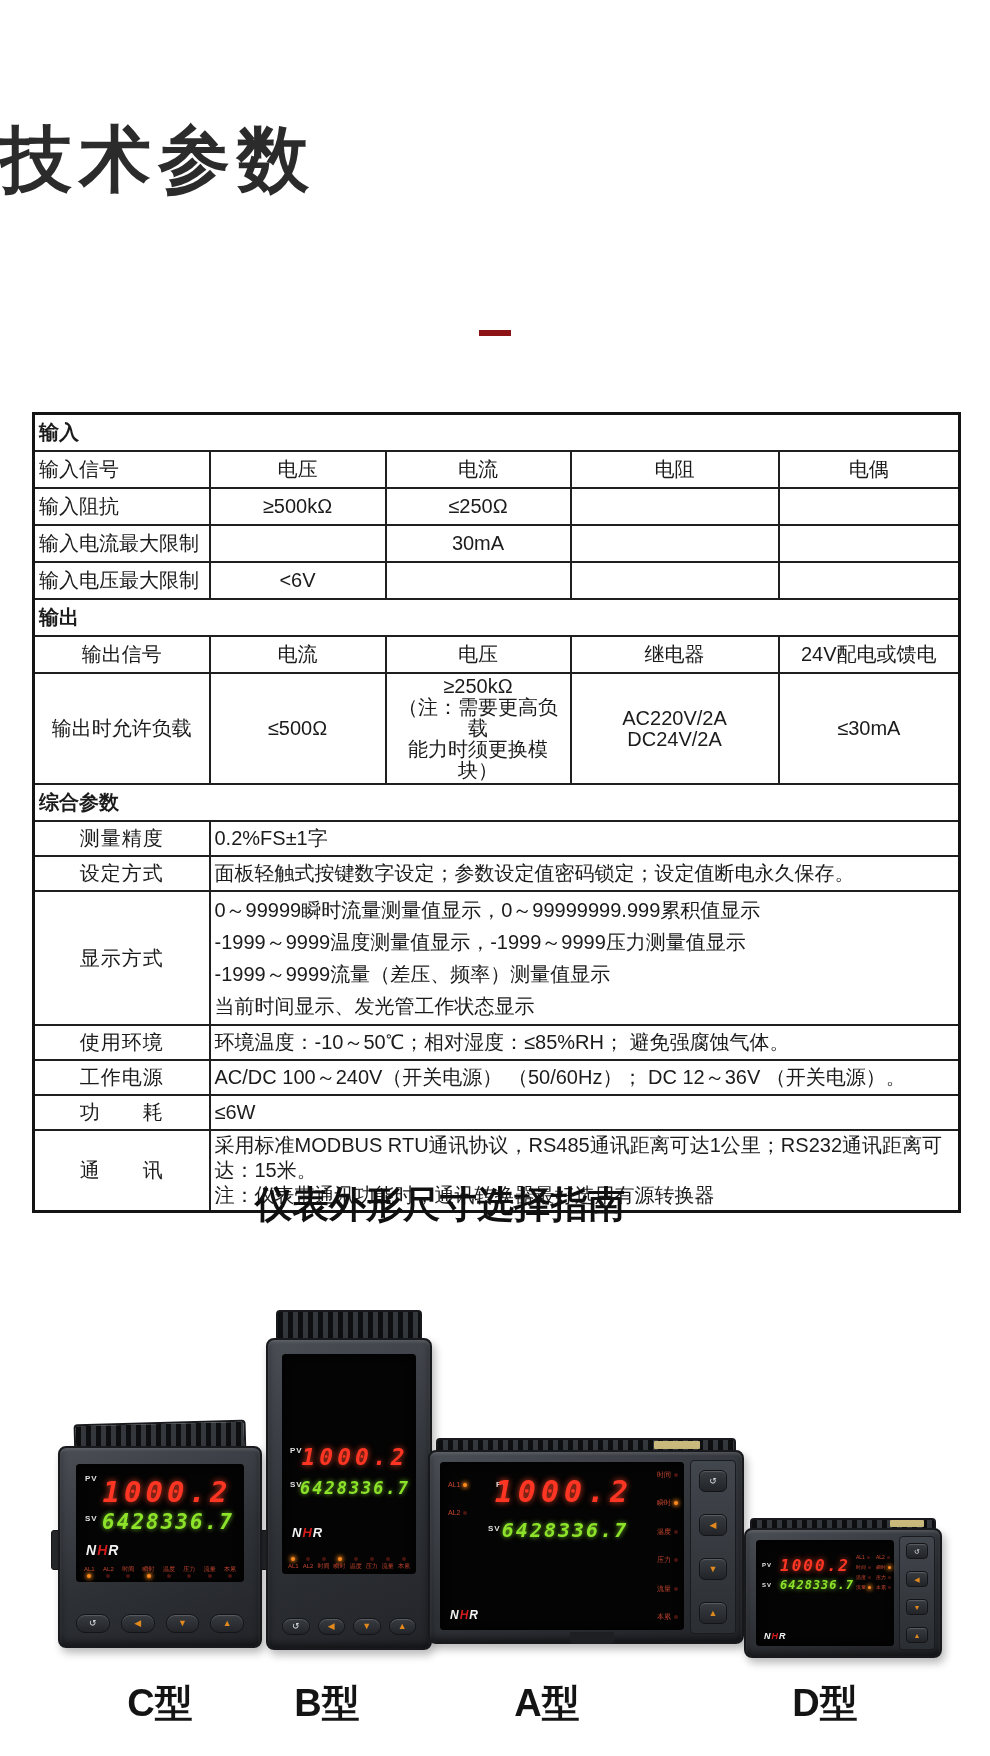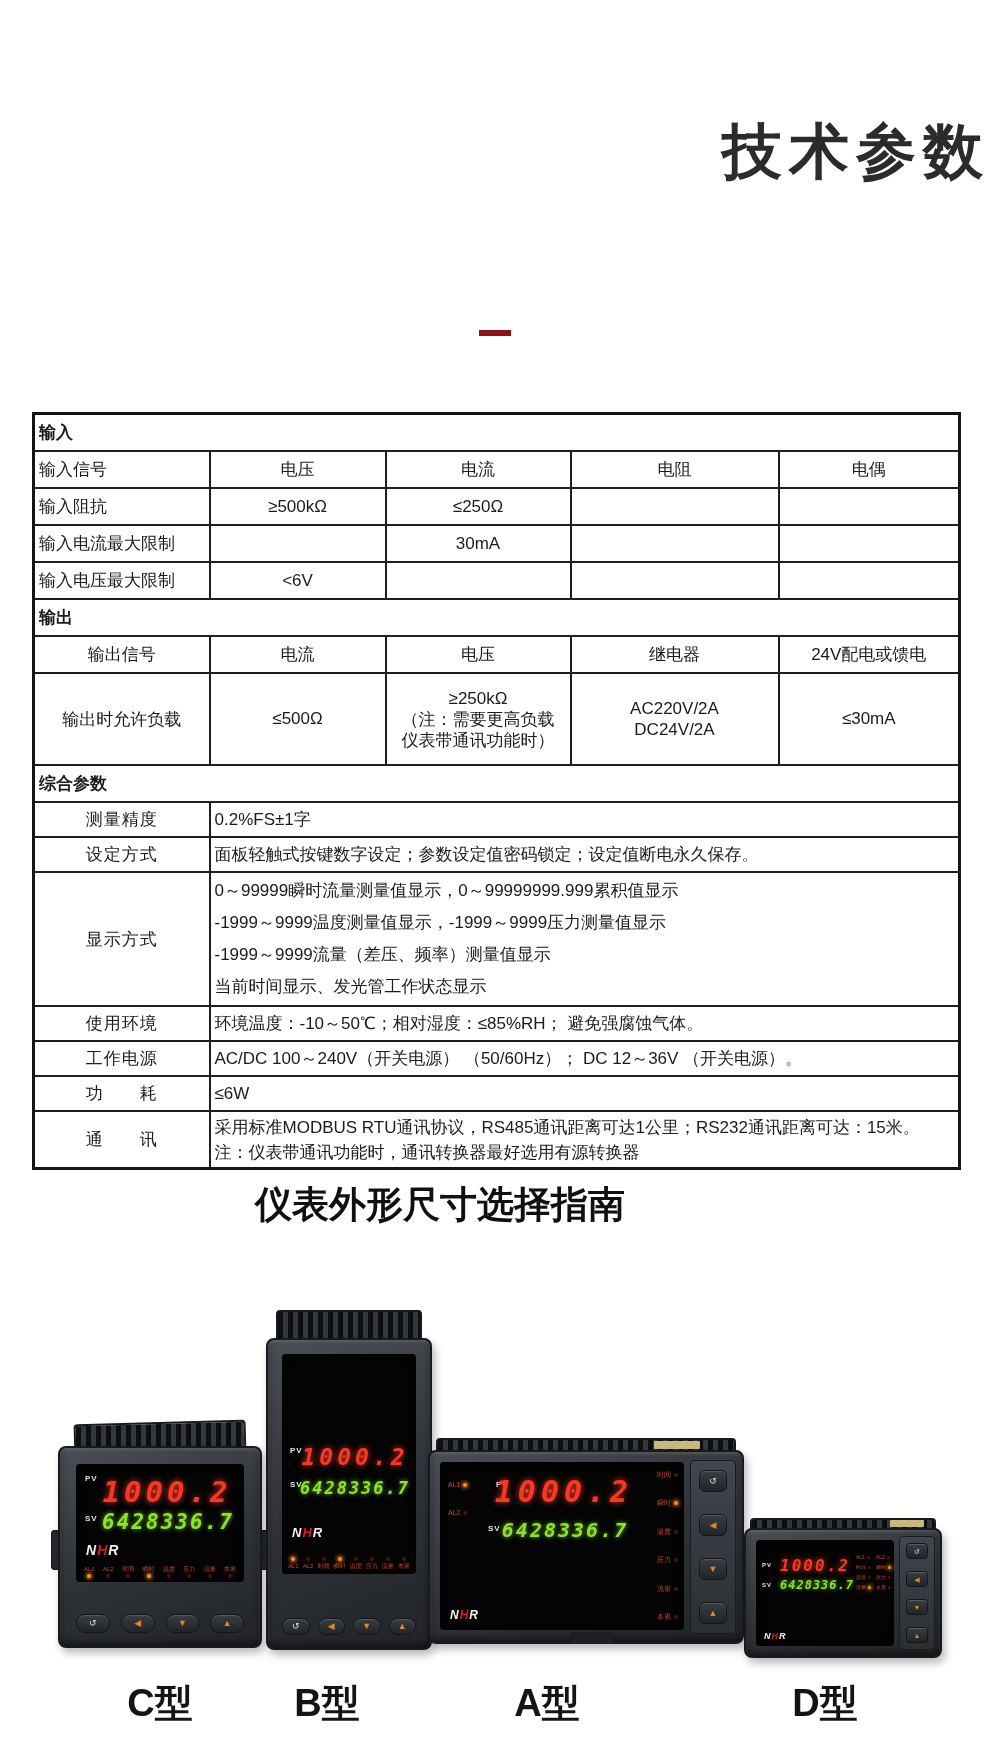--- a/index.html
+++ b/index.html
@@ -1,30 +1,30 @@
 <!DOCTYPE html>
 <html><head>
 <meta charset="utf-8">
 <style>
   html,body{margin:0;padding:0;background:#fff;}
   .page{position:relative;width:990px;height:1756px;background:#fff;overflow:hidden;
         font-family:"Liberation Sans",sans-serif;color:#1b1b1b;}
 
   
-  .main-title{position:absolute;top:112px;left:0;width:990px;margin:0;text-align:right;
-              font-size:60px;font-weight:900;letter-spacing:7px;color:#2b2b2b;}
+  .main-title{position:absolute;top:112px;left:0;width:990px;margin:0;text-align:left;
+              font-size:72px;font-weight:900;letter-spacing:7px;color:#2b2b2b;}
   .title-dash{position:absolute;top:330px;left:50%;width:32px;height:6px;margin-left:-16px;
               background:#8e1316;}
   .guide-title{position:absolute;top:1180px;left:0;right:110px;margin:0;text-align:center;
                font-size:37px;font-weight:800;color:#101010;}
 
   
   table.spec{position:absolute;left:32px;top:412px;width:926px;border-collapse:collapse;
              table-layout:fixed;border:3px solid #141414;}
-  table.spec td{border:2px solid #1f1f1f;font-size:17px;color:#1b1b1b;
+  table.spec td{border:2px solid #1f1f1f;font-size:20px;color:#1b1b1b;
                 vertical-align:middle;padding:2px 4px;}
   td.sec{font-weight:bold;font-size:19px;padding-left:9px;height:31px;}
   tr.h35 td{height:31px;}
   tr.hload td{height:86px;}
   tr.hg td{height:29px;}
   tr.hdisp td{height:128px;}
   tr.hcomm td{height:51px;}
   td.lab{text-align:left;padding-left:9px;}
   td.c{text-align:center;}
   td.dim{color:#8d8d8d;}
@@ -199,21 +199,21 @@
       <td class="c">电流</td>
       <td class="c dim">电压</td>
       <td class="c">继电器</td>
       <td class="c">24V配电或馈电</td>
     </tr>
     <tr class="hload">
       <td class="c">输出时允许负载</td>
       <td class="c">≤500Ω</td>
       <td class="c pre">≥250kΩ
 （注：需要更高负载
-仪表带通讯功能时）</td>
+能力时须更换模块）</td>
       <td class="c pre">AC220V/2A
 DC24V/2A</td>
       <td class="c">≤30mA</td>
     </tr>
     <tr>
           <td colspan="5" class="sec">综合参数</td>
         </tr>
     <tr class="hg">
       <td class="glab">测量精度</td>
       <td class="gval" colspan="4">0.2%FS±1字</td>

